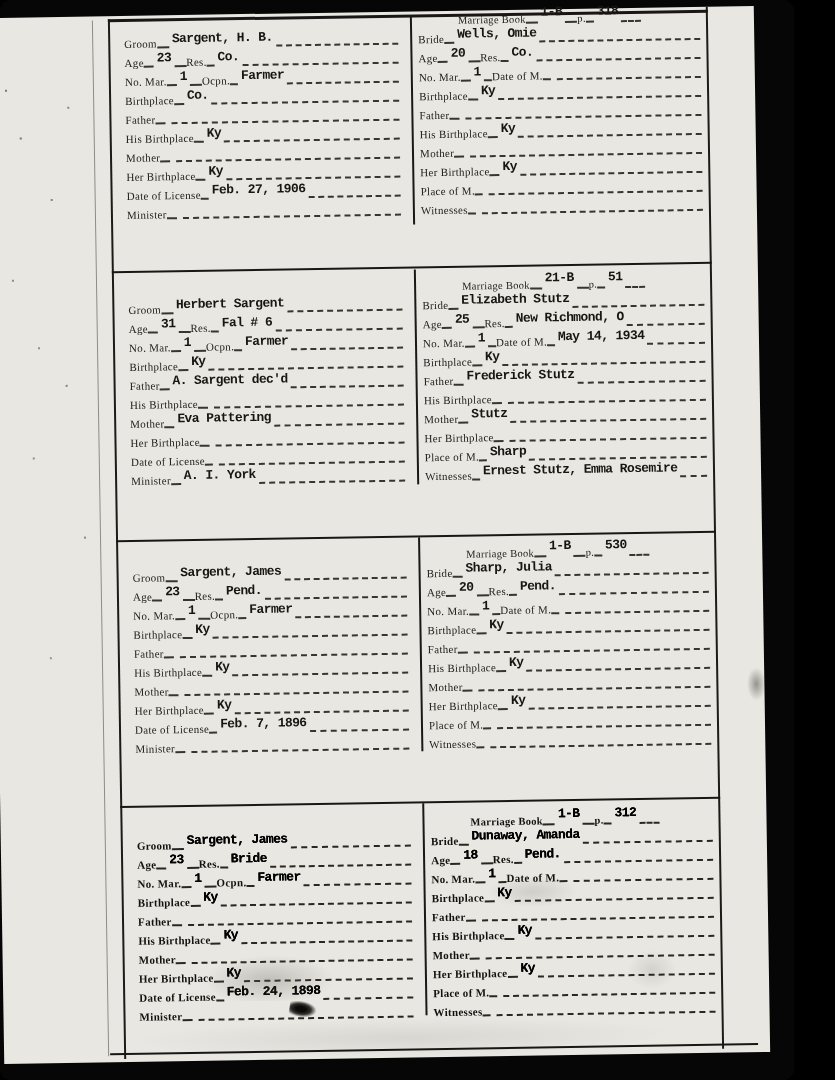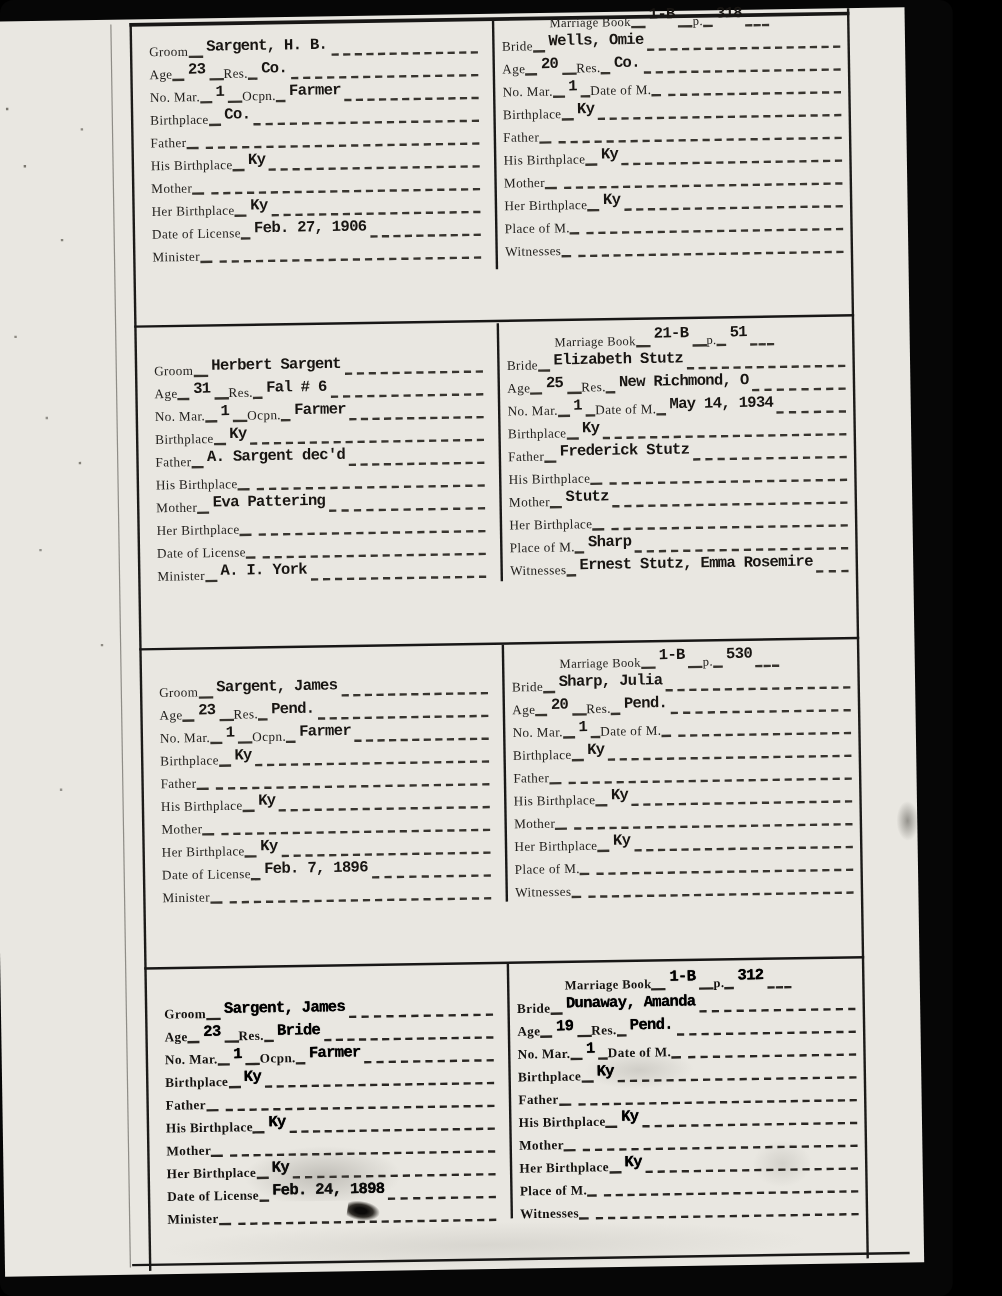--- a/index.html
+++ b/index.html
@@ -628,21 +628,21 @@
   <div class="bcol">
     <div class="row">
       <span class="lbl">Bride</span>
       <span class="lead wb"></span>
       <span class="val">Dunaway, Amanda</span>
       <span class="lead fill"></span>
     </div>
     <div class="row">
       <span class="lbl">Age</span>
       <span class="lead wb"></span>
-      <span class="val">19</span>
+      <span class="val">18</span>
       <span class="lead wc"></span>
       <span class="lbl">Res.</span>
       <span class="lead wd"></span>
       <span class="val">Pend.</span>
       <span class="lead fill"></span>
     </div>
     <div class="row">
       <span class="lbl">No. Mar.</span>
       <span class="lead wb"></span>
       <span class="val">1</span>

